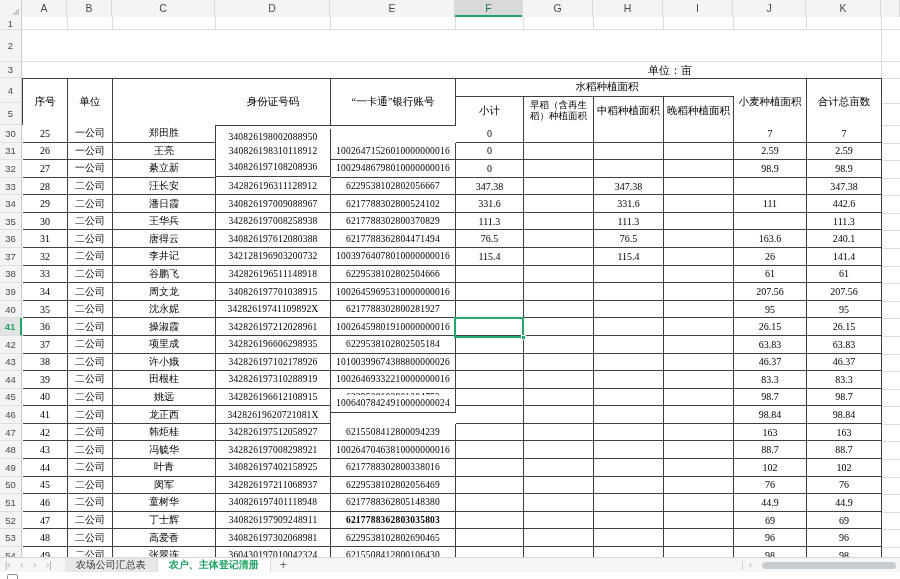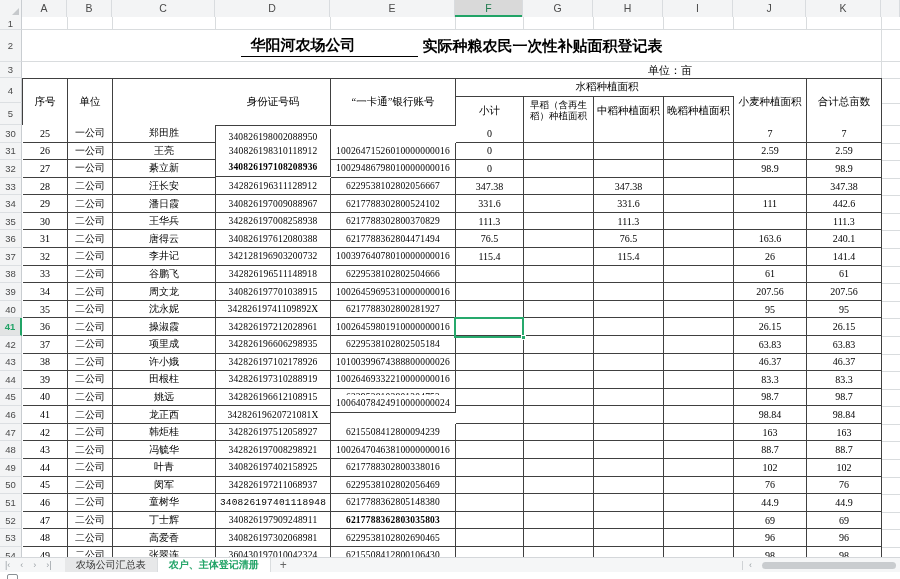--- a/index.html
+++ b/index.html
@@ -177,24 +177,20 @@
       <div class="gl" style="left: 882px; top: 441px; width: 18px; height: 1px;"></div>
       <div class="gl" style="left: 882px; top: 459px; width: 18px; height: 1px;"></div>
       <div class="gl" style="left: 882px; top: 477px; width: 18px; height: 1px;"></div>
       <div class="gl" style="left: 882px; top: 494px; width: 18px; height: 1px;"></div>
       <div class="gl" style="left: 882px; top: 512px; width: 18px; height: 1px;"></div>
       <div class="gl" style="left: 882px; top: 529px; width: 18px; height: 1px;"></div>
       <div class="gl" style="left: 882px; top: 547px; width: 18px; height: 1px;"></div>
       <div class="gl" style="left: 881px; top: 125px; width: 1px; height: 432px;"></div>
     </div>
 
-  <div class="title-row">
-    <span class="title-underlined">华阳河农场公司</span>
-    <span class="title-rest">实际种粮农民一次性补贴面积登记表</span>
-  </div>
   <div class="unit-note">单位：亩</div>
 
   <div id="hdrs">
 
   <div class="hc" style="left: 0px; top: 0px; width: 45px; height: 47px;">序号</div>
       <div class="hc" style="left: 45px; top: 0px; width: 45px; height: 47px;">单位</div>
       <div class="hc" style="left: 193px; top: 0px; width: 115px; height: 47px;">身份证号码</div>
       <div class="hc" style="left: 308px; top: 0px; width: 125px; height: 47px;">“一卡通”银行账号</div>
       <div class="hc" style="left: 433px; top: 0px; width: 303px; height: 18px;">水稻种植面积</div>
       <div class="hc" style="left: 433px; top: 18px; width: 68px; height: 29px;">小计</div>
@@ -225,21 +221,21 @@
       <div class="dc banknum" style="left: 308px; top: 17.58px; width: 125px; height: 17.58px;">10026471526010000000016</div>
       <div class="dc" style="left: 433px; top: 17.58px; width: 68px; height: 17.58px;">0</div>
       <div class="dc" style="left: 501px; top: 17.58px; width: 70px; height: 17.58px;"></div>
       <div class="dc" style="left: 571px; top: 17.58px; width: 70px; height: 17.58px;"></div>
       <div class="dc" style="left: 641px; top: 17.58px; width: 70px; height: 17.58px;"></div>
       <div class="dc" style="left: 711px; top: 17.58px; width: 73px; height: 17.58px;">2.59</div>
       <div class="dc" style="left: 784px; top: 17.58px; width: 75px; height: 17.58px;">2.59</div>
       <div class="dc" style="left: 0px; top: 35.16px; width: 45px; height: 17.58px;">27</div>
       <div class="dc" style="left: 45px; top: 35.16px; width: 45px; height: 17.58px;">一公司</div>
       <div class="dc" style="left: 90px; top: 35.16px; width: 103px; height: 17.58px;">綦立新</div>
-      <div class="dc idnum" style="left: 193px; top: 34px; width: 115px; height: 17.58px; font-weight: bold;">340826197108208936</div>
+      <div class="dc idnum" style="left: 193px; top: 34px; width: 115px; height: 17.58px;">340826197108208936</div>
       <div class="dc banknum" style="left: 308px; top: 35.16px; width: 125px; height: 17.58px;">10029486798010000000016</div>
       <div class="dc" style="left: 433px; top: 35.16px; width: 68px; height: 17.58px;">0</div>
       <div class="dc" style="left: 501px; top: 35.16px; width: 70px; height: 17.58px;"></div>
       <div class="dc" style="left: 571px; top: 35.16px; width: 70px; height: 17.58px;"></div>
       <div class="dc" style="left: 641px; top: 35.16px; width: 70px; height: 17.58px;"></div>
       <div class="dc" style="left: 711px; top: 35.16px; width: 73px; height: 17.58px;">98.9</div>
       <div class="dc" style="left: 784px; top: 35.16px; width: 75px; height: 17.58px;">98.9</div>
       <div class="dc" style="left: 0px; top: 52.74px; width: 45px; height: 17.58px;">28</div>
       <div class="dc" style="left: 45px; top: 52.74px; width: 45px; height: 17.58px;">二公司</div>
       <div class="dc" style="left: 90px; top: 52.74px; width: 103px; height: 17.58px;">汪长安</div>
@@ -434,21 +430,21 @@
       <div class="dc banknum" style="left: 308px; top: 351.6px; width: 125px; height: 17.58px;">6229538102802056469</div>
       <div class="dc" style="left: 433px; top: 351.6px; width: 68px; height: 17.58px;"></div>
       <div class="dc" style="left: 501px; top: 351.6px; width: 70px; height: 17.58px;"></div>
       <div class="dc" style="left: 571px; top: 351.6px; width: 70px; height: 17.58px;"></div>
       <div class="dc" style="left: 641px; top: 351.6px; width: 70px; height: 17.58px;"></div>
       <div class="dc" style="left: 711px; top: 351.6px; width: 73px; height: 17.58px;">76</div>
       <div class="dc" style="left: 784px; top: 351.6px; width: 75px; height: 17.58px;">76</div>
       <div class="dc" style="left: 0px; top: 369.18px; width: 45px; height: 17.58px;">46</div>
       <div class="dc" style="left: 45px; top: 369.18px; width: 45px; height: 17.58px;">二公司</div>
       <div class="dc" style="left: 90px; top: 369.18px; width: 103px; height: 17.58px;">童树华</div>
-      <div class="dc idnum" style="left: 193px; top: 369.18px; width: 115px; height: 17.58px; font-family: Liberation Mono, monospace;">340826197401118948</div>
+      <div class="dc idnum" style="left: 193px; top: 369.18px; width: 115px; height: 17.58px;">340826197401118948</div>
       <div class="dc banknum" style="left: 308px; top: 369.18px; width: 125px; height: 17.58px;">6217788362805148380</div>
       <div class="dc" style="left: 433px; top: 369.18px; width: 68px; height: 17.58px;"></div>
       <div class="dc" style="left: 501px; top: 369.18px; width: 70px; height: 17.58px;"></div>
       <div class="dc" style="left: 571px; top: 369.18px; width: 70px; height: 17.58px;"></div>
       <div class="dc" style="left: 641px; top: 369.18px; width: 70px; height: 17.58px;"></div>
       <div class="dc" style="left: 711px; top: 369.18px; width: 73px; height: 17.58px;">44.9</div>
       <div class="dc" style="left: 784px; top: 369.18px; width: 75px; height: 17.58px;">44.9</div>
       <div class="dc" style="left: 0px; top: 386.76px; width: 45px; height: 17.58px;">47</div>
       <div class="dc" style="left: 45px; top: 386.76px; width: 45px; height: 17.58px;">二公司</div>
       <div class="dc" style="left: 90px; top: 386.76px; width: 103px; height: 17.58px;">丁士辉</div>

